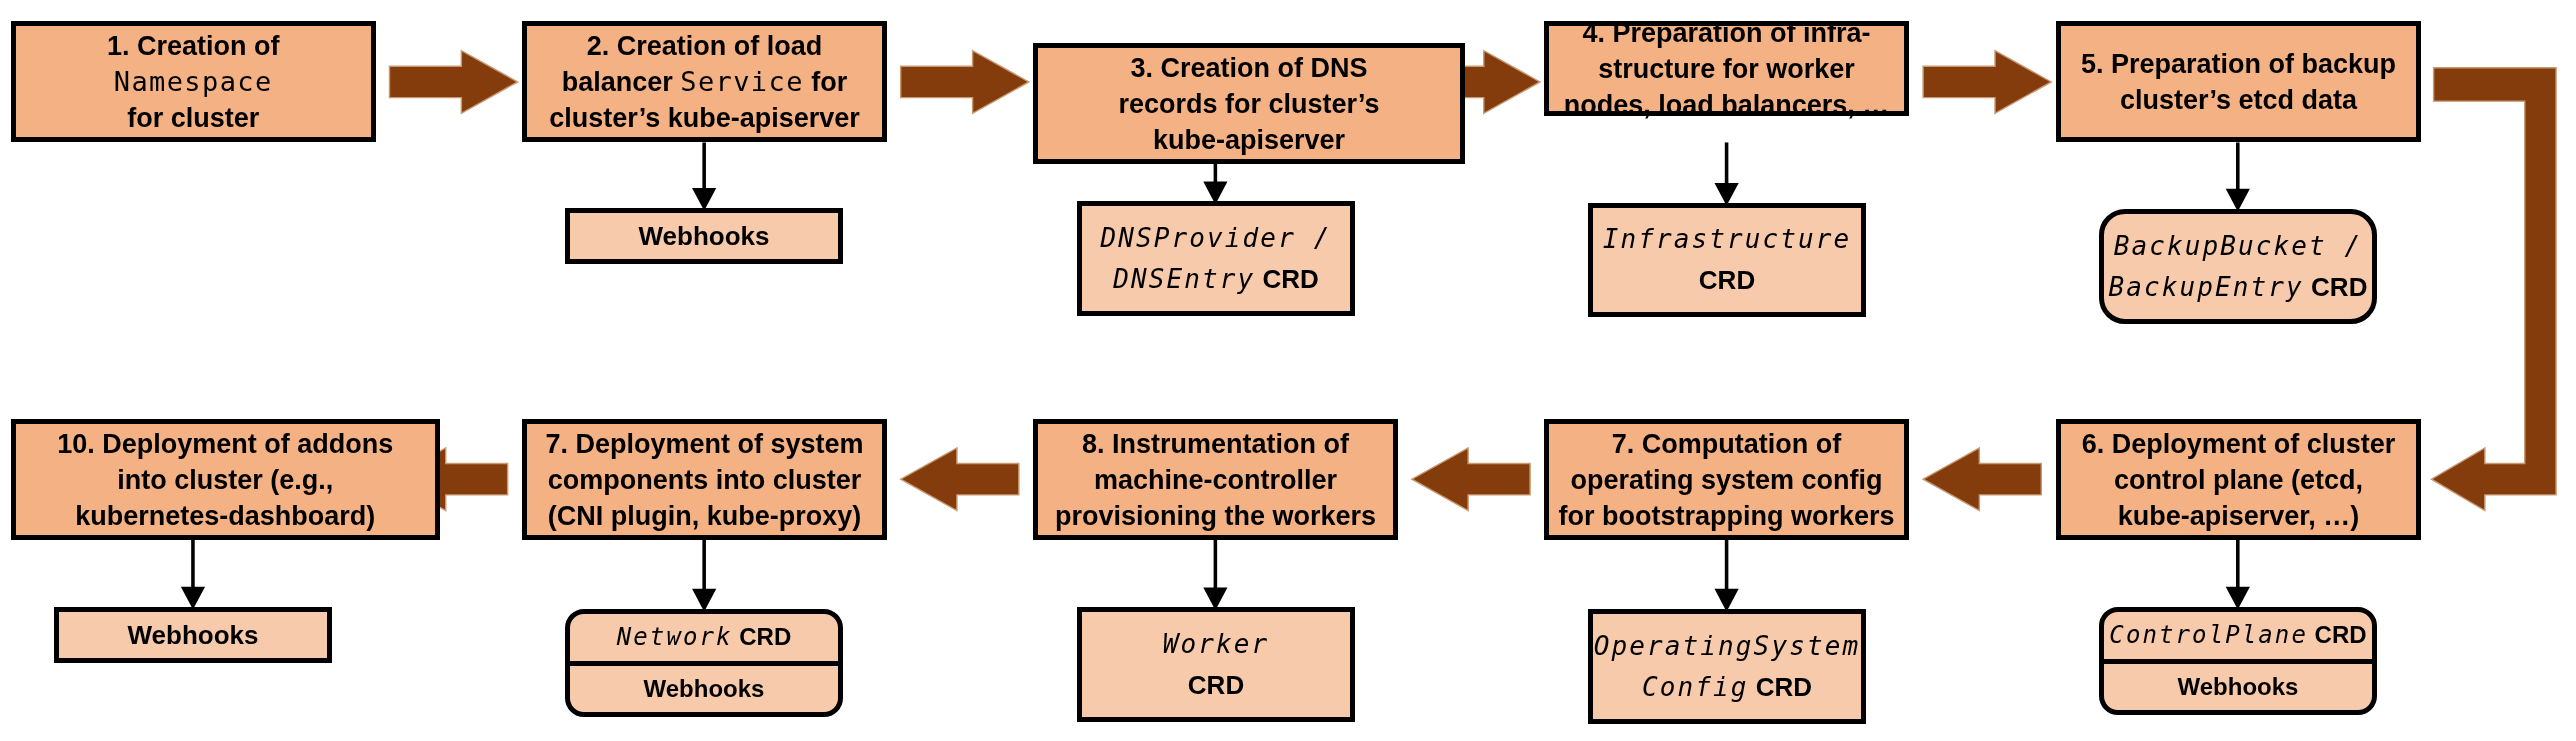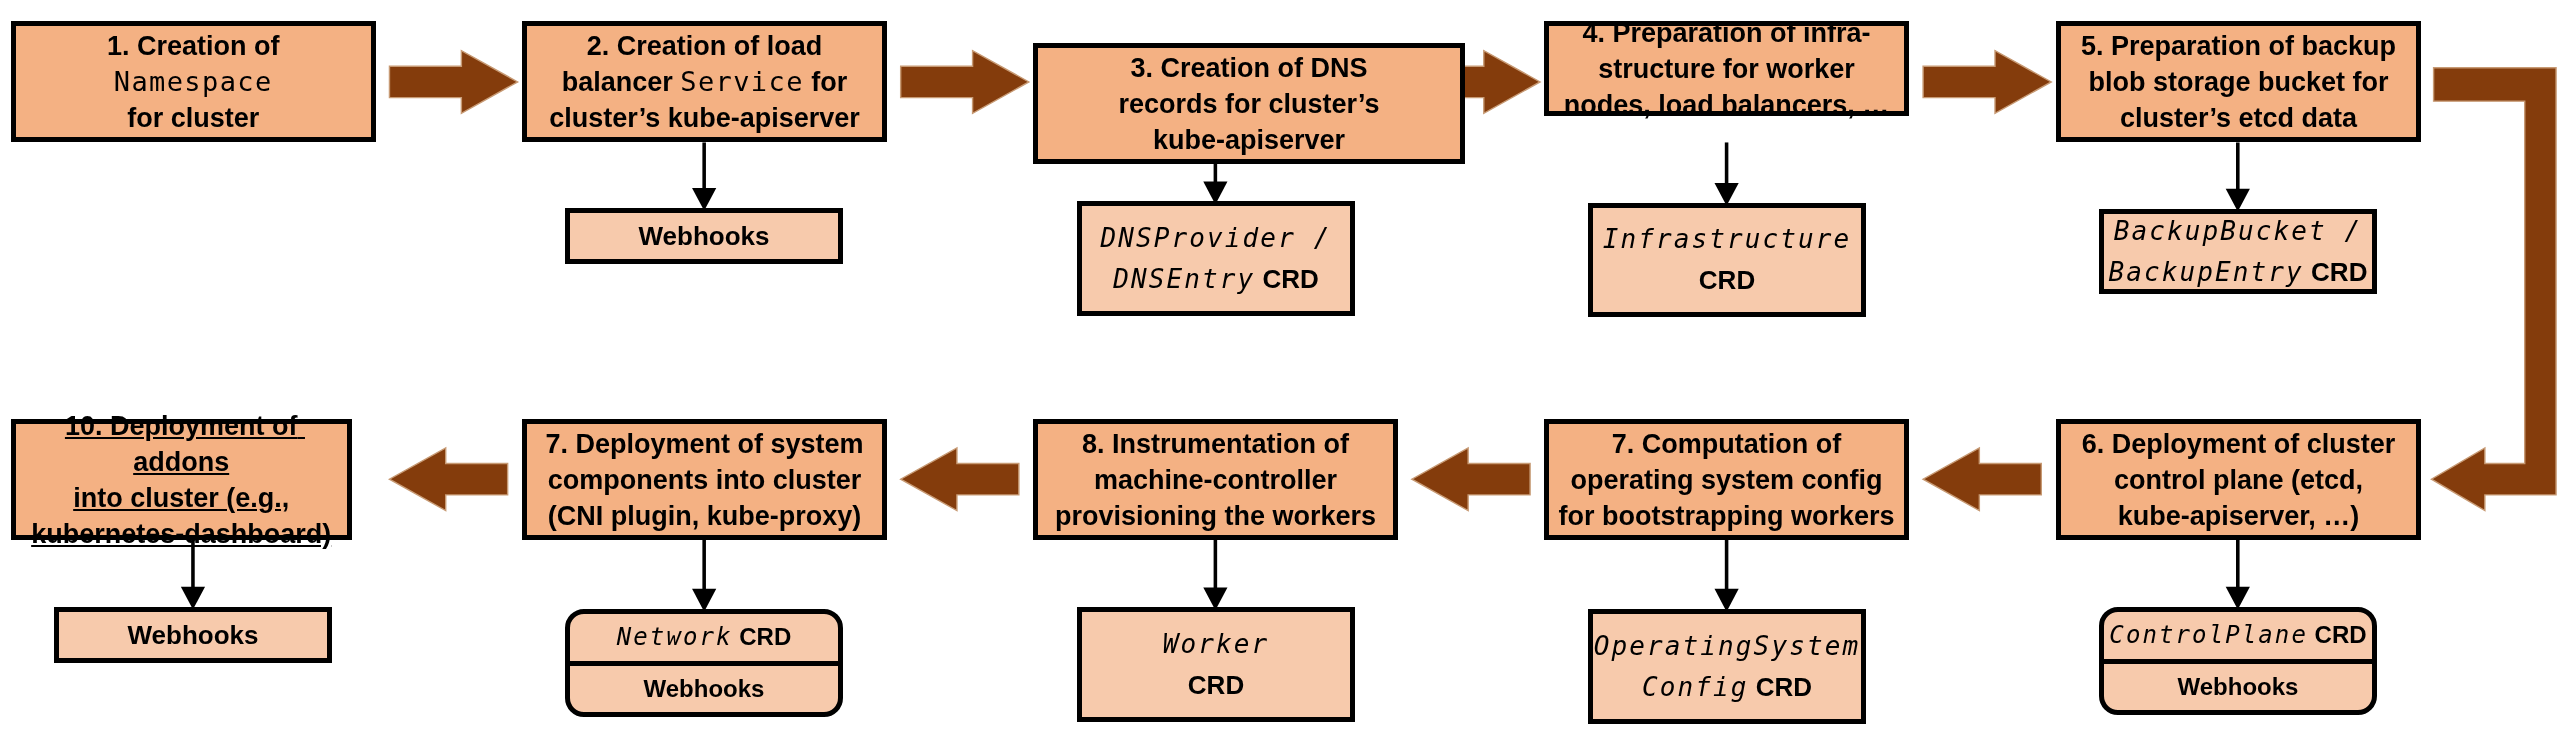--- a/index.html
+++ b/index.html
@@ -86,21 +86,20 @@
       <div class="ln"><span>records for cluster’s</span></div>
       <div class="ln"><span>kube-apiserver</span></div>
     </div>
   <div class="box" style="left:1544px;top:21.4px;width:365px;height:95px;">
       <div class="ln"><span>4. Preparation of infra-</span></div>
       <div class="ln"><span>structure for worker</span></div>
       <div class="ln"><span>nodes, load balancers, …</span></div>
     </div>
   <div class="box" style="left:2056px;top:21.4px;width:365px;height:121px;">
       <div class="ln"><span>5. Preparation of backup</span></div>
-      <div class="ln"><span>blob storage bucket for</span></div>
       <div class="ln"><span>cluster’s etcd data</span></div>
     </div>
 
   <div class="box" style="left:2056px;top:419px;width:365px;height:121px;">
       <div class="ln"><span>6. Deployment of cluster</span></div>
       <div class="ln"><span>control plane (etcd,</span></div>
       <div class="ln"><span>kube-apiserver, …)</span></div>
     </div>
   <div class="box" style="left:1544px;top:419px;width:365px;height:121px;">
       <div class="ln"><span>7. Computation of</span></div>
@@ -110,38 +109,38 @@
   <div class="box" style="left:1033px;top:419px;width:365px;height:121px;">
       <div class="ln"><span>8. Instrumentation of</span></div>
       <div class="ln"><span>machine-controller</span></div>
       <div class="ln"><span>provisioning the workers</span></div>
     </div>
   <div class="box" style="left:522px;top:419px;width:365px;height:121px;">
       <div class="ln"><span>7. Deployment of system</span></div>
       <div class="ln"><span>components into cluster</span></div>
       <div class="ln"><span>(CNI plugin, kube-proxy)</span></div>
     </div>
-  <div class="box" style="left:10.7px;top:419px;width:341px;height:121px;text-decoration:underline;">
+  <div class="box" style="left:10.7px;top:419px;width:429px;height:121px;">
       <div class="ln"><span>10. Deployment of addons</span></div>
       <div class="ln"><span>into cluster (e.g.,</span></div>
       <div class="ln"><span>kubernetes-dashboard)</span></div>
     </div>
 
   <div class="box sub sub-single" style="left:565px;top:208px;width:278px;height:56px;">
       <div class="ln"><span>Webhooks</span></div>
     </div>
   <div class="box sub" style="left:1077px;top:201px;width:278px;height:115px;">
       <div class="ln"><span class="mono">DNSProvider /</span></div>
       <div class="ln"><span class="mono">DNSEntry</span><span class="crd"> CRD</span></div>
     </div>
   <div class="box sub" style="left:1588px;top:203px;width:278px;height:114px;">
       <div class="ln"><span class="mono">Infrastructure</span></div>
       <div class="ln"><span class="crd">CRD</span></div>
     </div>
-  <div class="box sub" style="left:2099px;top:209px;width:278px;height:85px;">
+  <div class="box sub" style="left:2099px;top:209px;width:278px;height:115px;border-radius:26px;">
       <div class="ln"><span class="mono">BackupBucket /</span></div>
       <div class="ln"><span class="mono">BackupEntry</span><span class="crd"> CRD</span></div>
     </div>
 
   <div class="box sub stack" style="left:2099px;top:607px;width:278px;height:108px;">
     <div class="cell">
         <div class="ln"><span class="mono">ControlPlane</span><span class="crd"> CRD</span></div>
       </div>
     <div class="cell">
         <div class="ln"><span>Webhooks</span></div>

